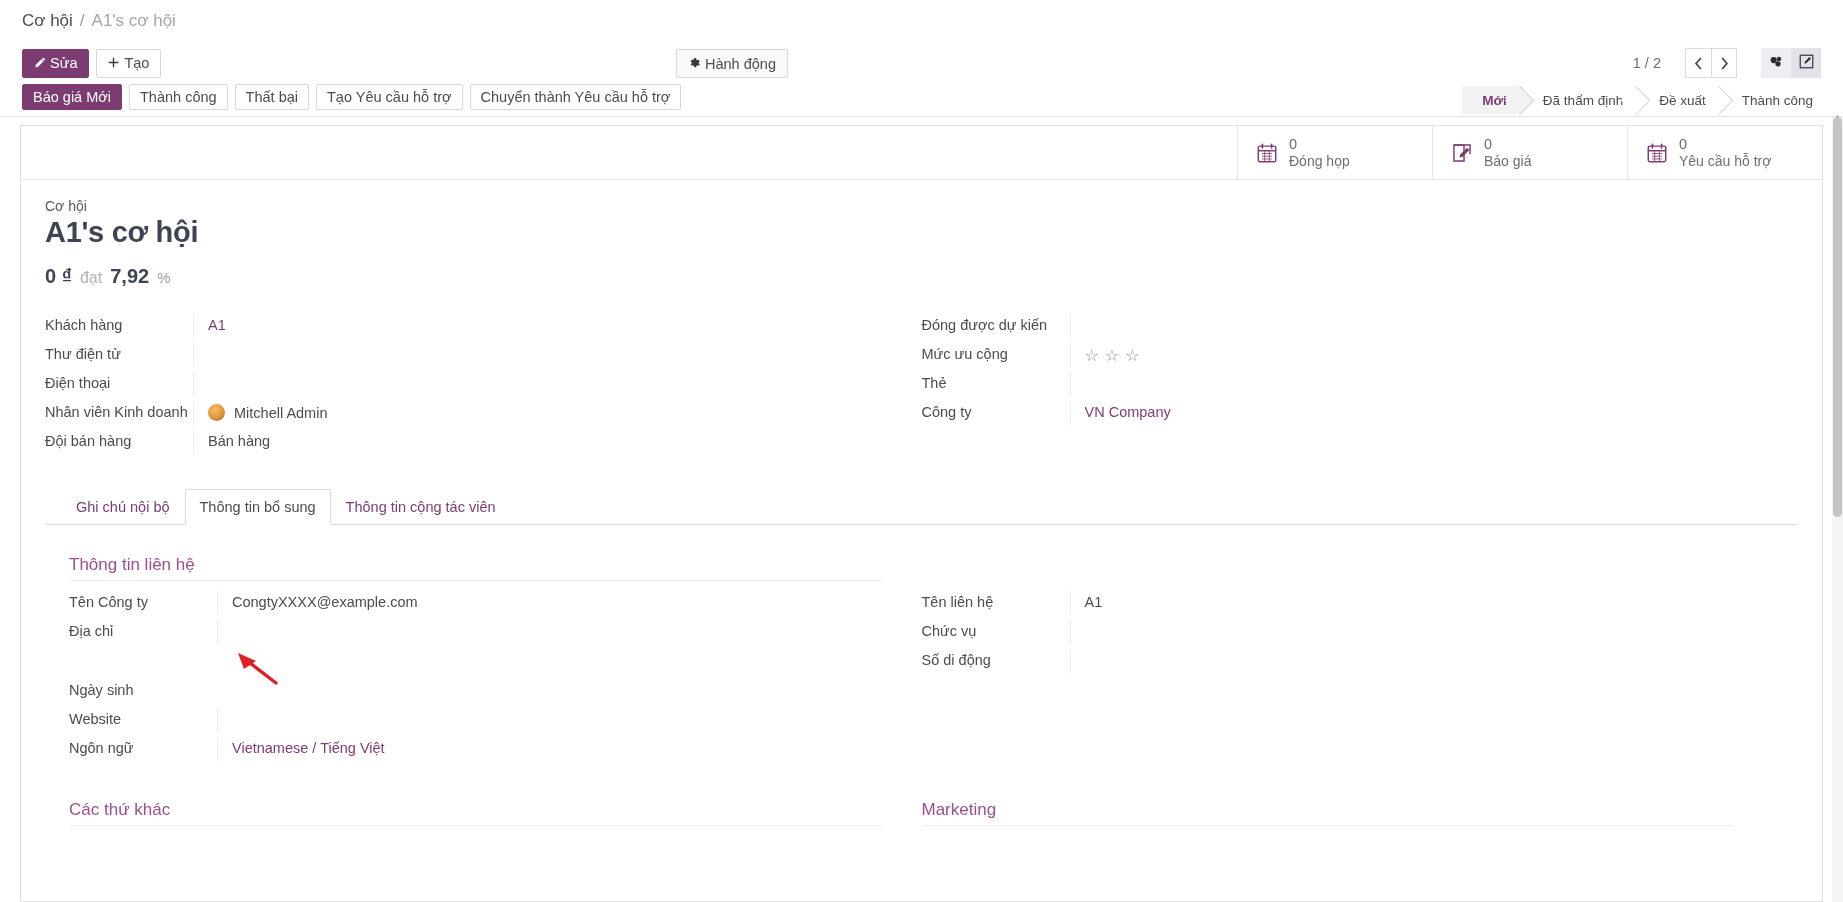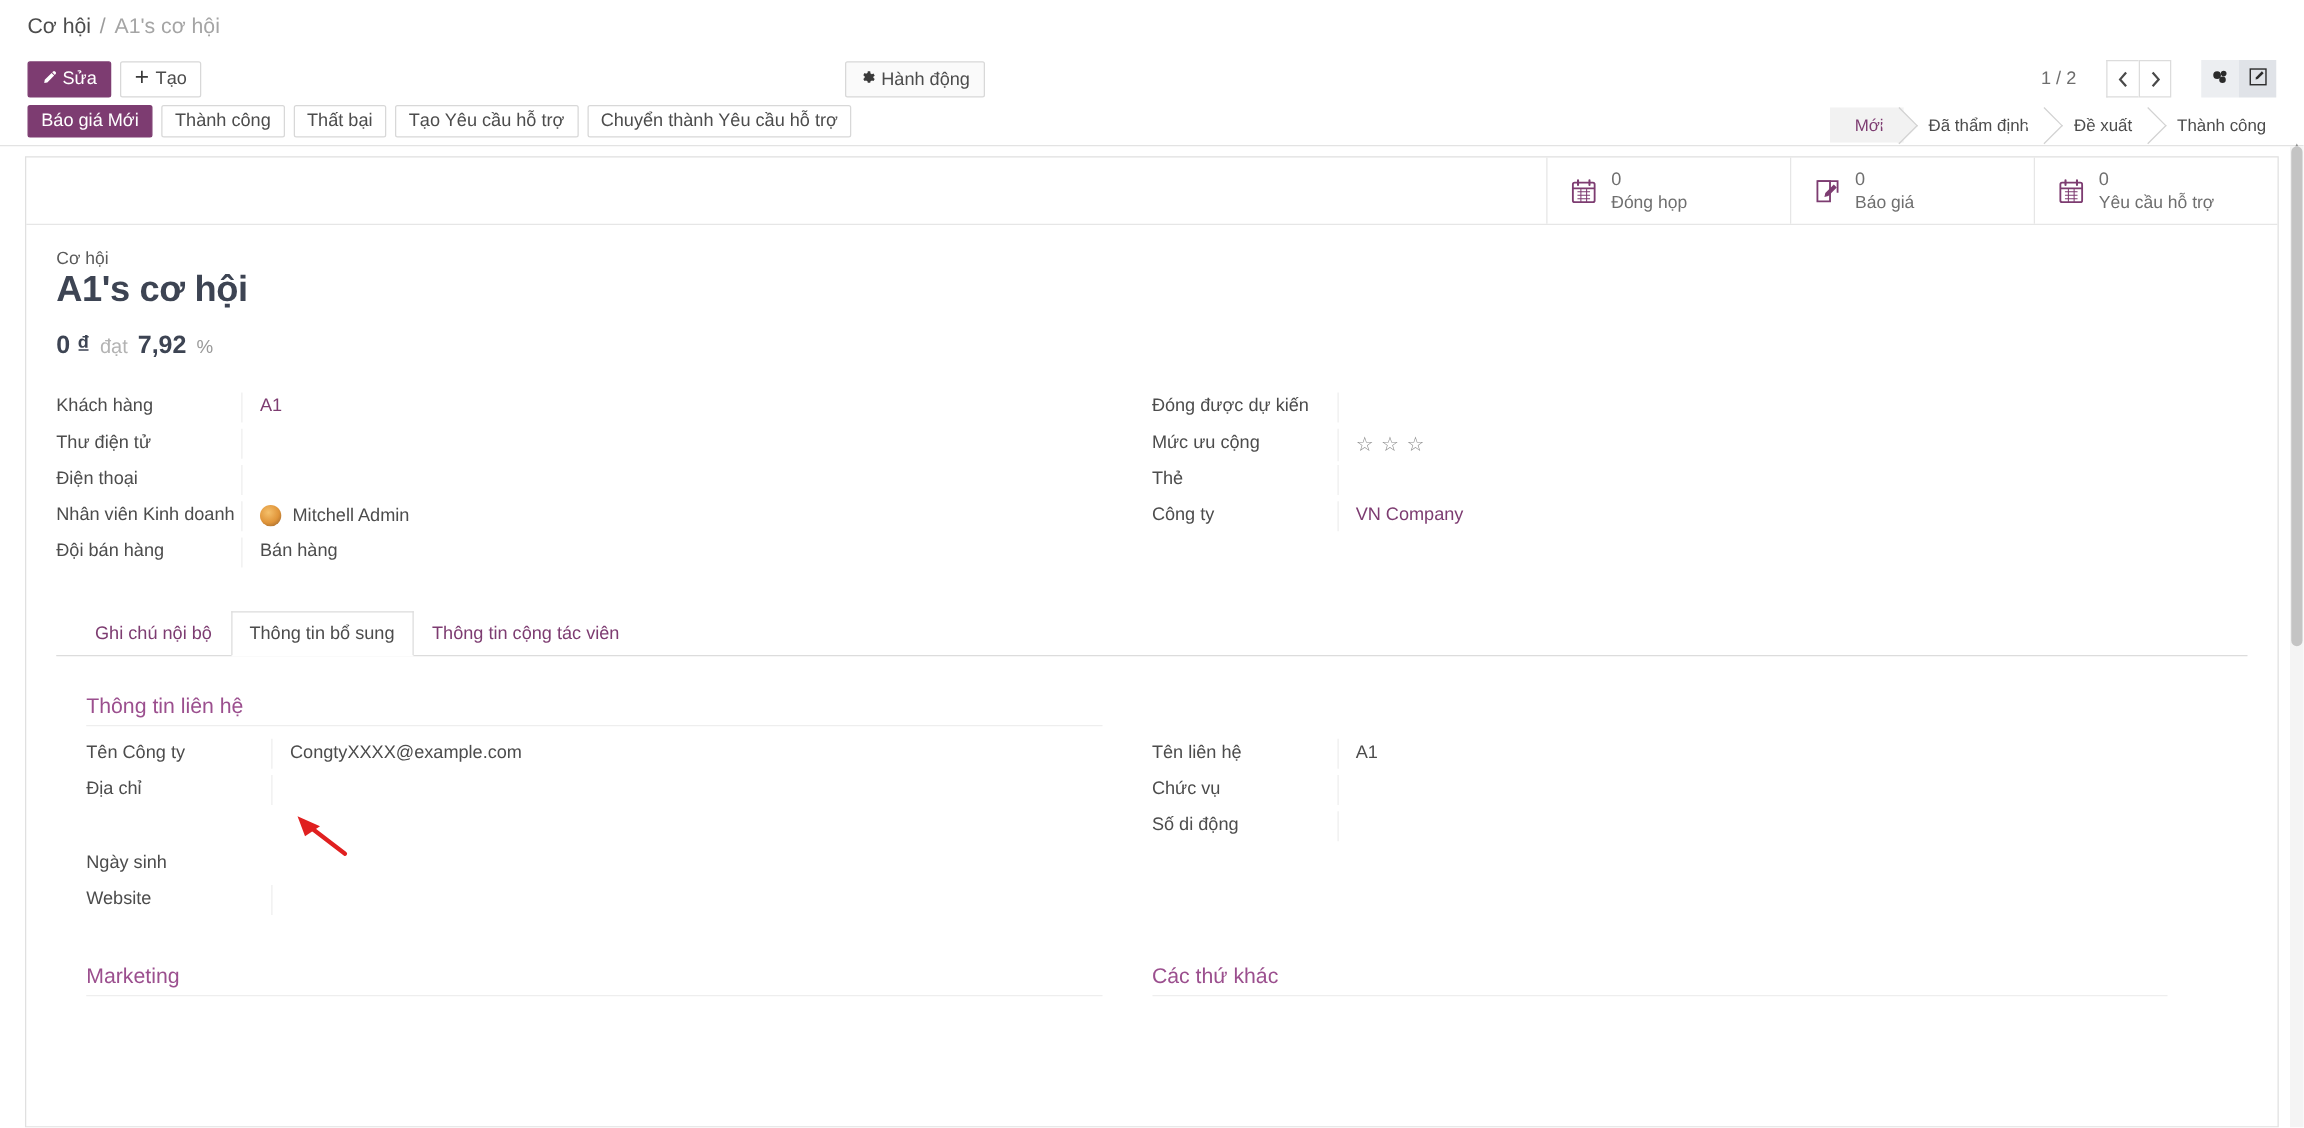--- a/index.html
+++ b/index.html
@@ -111,21 +111,21 @@
     content: "";
     position: absolute; right: -7px; top: 4px;
     width: 20px; height: 20px;
     background: #fff;
     border-top: 1px solid #d2d2d2;
     border-right: 1px solid #d2d2d2;
     transform: rotate(45deg);
     z-index: 2;
   }
   .stage:last-child:after { display: none; }
-  .stage.active { color: #7d3c71; background: #f2f2f2; font-weight: normal; }
+  .stage.active { color: #7d3c71; background: #f2f2f2; font-weight: bold; }
   .stage.active:after { background: #f2f2f2; }
 
   
   .sheet-wrap {
     padding: 8px 20px 0 20px;
     height: calc(902px - 42px - 42px - 33px);
     overflow: hidden;
   }
   .sheet {
     border: 1px solid #e0e0e0;
@@ -469,20 +469,24 @@
                 </div>
               <div class="spacer-rows"></div>
               <div>
                   <div class="frow">
                     <div class="flabel">Ngày sinh</div>
                   </div>
                   <div class="frow">
                     <div class="flabel">Website</div>
                     <div class="fvalue">&nbsp;</div>
                   </div>
+                  <div class="frow">
+                    <div class="flabel">Ngôn ngữ</div>
+                    <div class="fvalue link">Vietnamese / Tiếng Việt</div>
+                  </div>
                 </div>
             </div>
             <div class="col">
               <div class="group-title" style="visibility:hidden">&nbsp;</div>
               <div>
                   <div class="frow">
                     <div class="flabel">Tên liên hệ</div>
                     <div class="fvalue">A1</div>
                   </div>
                   <div class="frow">
@@ -492,24 +496,24 @@
                   <div class="frow">
                     <div class="flabel">Số di động</div>
                     <div class="fvalue">&nbsp;</div>
                   </div>
                 </div>
             </div>
           </div>
 
           <div class="cols bottom-groups">
             <div class="col">
+              <div class="group-title">Các thứ khác</div>
+            </div>
+            <div class="col">
               <div class="group-title">Marketing</div>
-            </div>
-            <div class="col">
-              <div class="group-title">Các thứ khác</div>
             </div>
           </div>
 
         </div>
       </div>
     </div>
   </div>
 </div>
 
 <svg class="annot-arrow" style="left:232px; top:649px;" width="46" height="36" viewBox="0 0 46 36">

